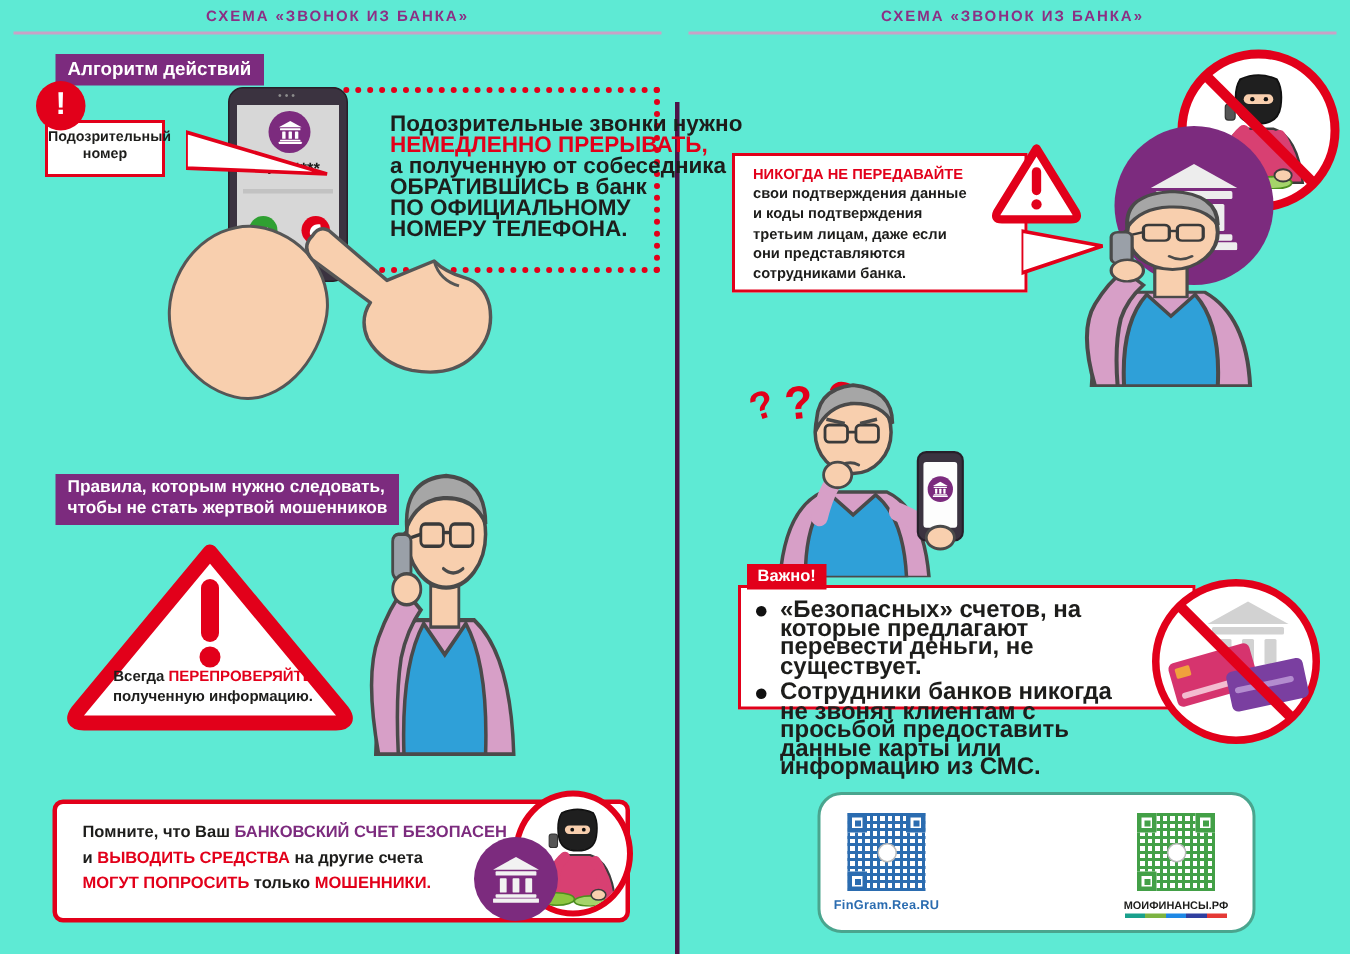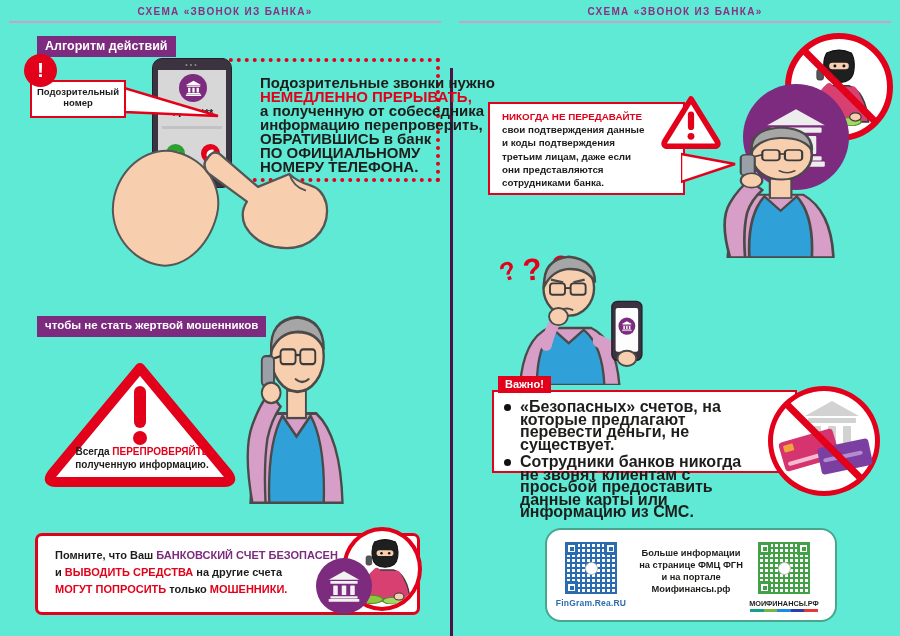--- a/index.html
+++ b/index.html
@@ -153,21 +153,20 @@
     <div class="page-header">СХЕМА  «ЗВОНОК ИЗ БАНКА»</div>
     <div class="header-rule"></div>
 
     <div class="ptitle" style="left:37px;top:36px">Алгоритм действий</div>
 
     <div class="dotted-box" style="left:205px;top:58px;width:235px;height:124px"></div>
     <div class="dotted-text rich-lines" style="left:260px;top:76px">
       <div><span class="seg-b">Подозрительные звонки нужно</span></div>
       <div><span class="seg-r">НЕМЕДЛЕННО ПРЕРЫВАТЬ,</span></div>
       <div><span class="seg-b">а полученную от собеседника</span></div>
-      <div><span class="seg-b">информацию перепроверить,</span></div>
       <div><span class="seg-bb">ОБРАТИВШИСЬ в банк</span></div>
       <div><span class="seg-bb">ПО ОФИЦИАЛЬНОМУ</span></div>
       <div><span class="seg-bb">НОМЕРУ ТЕЛЕФОНА.</span></div>
     </div>
 
     <div class="phone" style="left:152px;top:58px;width:80px;height:130px">
       <div class="dots">•••</div>
       <div class="screen">
         <div class="purple-circle" style="left:21px;top:4px;width:28px;height:28px">
           <svg width="17" height="16">
@@ -193,26 +192,27 @@
     <div class="hand-blob" style="left:112px;top:150px;width:106px;height:116px;
          border-radius:48% 52% 45% 55%/50% 45% 55% 50%;transform:rotate(14deg)"></div>
     <svg class="abs" style="left:200px;top:150px;z-index:5" width="140" height="120" viewBox="0 0 150 130">
         <use href="#point-hand"></use>
       </svg>
 
     <div class="excl-circle" style="left:24px;top:54px;width:33px;height:33px;font-size:21px;line-height:31px;z-index:7">!</div>
     <svg class="abs" style="left:124px;top:86px;z-index:5" width="98" height="36" viewBox="0 0 98 36">
       <polygon points="0,2 94,30 0,26" fill="#fff" stroke="#e2001a" stroke-width="2.5"></polygon>
     </svg>
-    <div class="callout" style="left:30px;top:80px;width:96px;height:38px;padding-top:4px;z-index:6">
+    <div class="callout" style="left:30px;top:80px;width:80px;height:38px;padding-top:4px;z-index:6">
       <div>Подозрительный</div>
       <div>номер</div>
     </div>
 
     <div class="ptitle two" style="left:37px;top:316px">
+      <div>Правила, которым нужно следовать,</div>
       <div>чтобы не стать жертвой мошенников</div>
     </div>
 
     <svg class="abs" style="left:36px;top:358px" width="208" height="132" viewBox="0 0 208 132">
       <path d="M104 10 L192 116 Q198 124 188 124 H20 Q10 124 16 116 Z" fill="#fff" stroke="#e2001a" stroke-width="10" stroke-linejoin="round"></path>
       <rect x="98" y="28" width="12" height="42" rx="6" fill="#e2001a"></rect>
       <circle cx="104" cy="80" r="7" fill="#e2001a"></circle>
     </svg>
     <div class="tri-text rich-lines" style="left:52px;top:445px;width:180px">
       <div><span class="seg-b">Всегда </span><span class="seg-r">ПЕРЕПРОВЕРЯЙТЕ</span></div>
@@ -312,26 +312,20 @@
     </div>
 
     <div class="qr-frame" style="left:95px;top:528px;width:292px;height:94px"></div>
     <div class="qr" style="left:115px;top:542px;--c:#2b6cb0">
       <span class="fp tl"></span>
       <span class="fp tr"></span>
       <span class="fp bl"></span>
       <span class="qr-logo"></span>
     </div>
     <div class="abs" style="left:99px;top:598px;width:84px;text-align:center;font-size:8.5px;font-weight:800;color:#2b6cb0;letter-spacing:.2px">FinGram.Rea.RU</div>
-    <div class="abs" style="left:182px;top:547px;width:118px;text-align:center;font-size:9.3px;font-weight:700;color:#1d1d1b;line-height:12px">
-      <div>Больше информации</div>
-      <div>на странице ФМЦ ФГН</div>
-      <div>и на портале</div>
-      <div>Моифинансы.рф</div>
-    </div>
     <div class="qr" style="left:308px;top:542px;--c:#43a047">
       <span class="fp tl"></span>
       <span class="fp tr"></span>
       <span class="fp bl"></span>
       <span class="qr-logo"></span>
     </div>
     <div class="abs" style="left:294px;top:599px;width:80px;text-align:center;font-size:7.3px;font-weight:800;color:#1d1d1b">МОИФИНАНСЫ.РФ</div>
     <div class="abs color-bar" style="left:300px;top:609px;width:68px"></div>
   </div>
 

